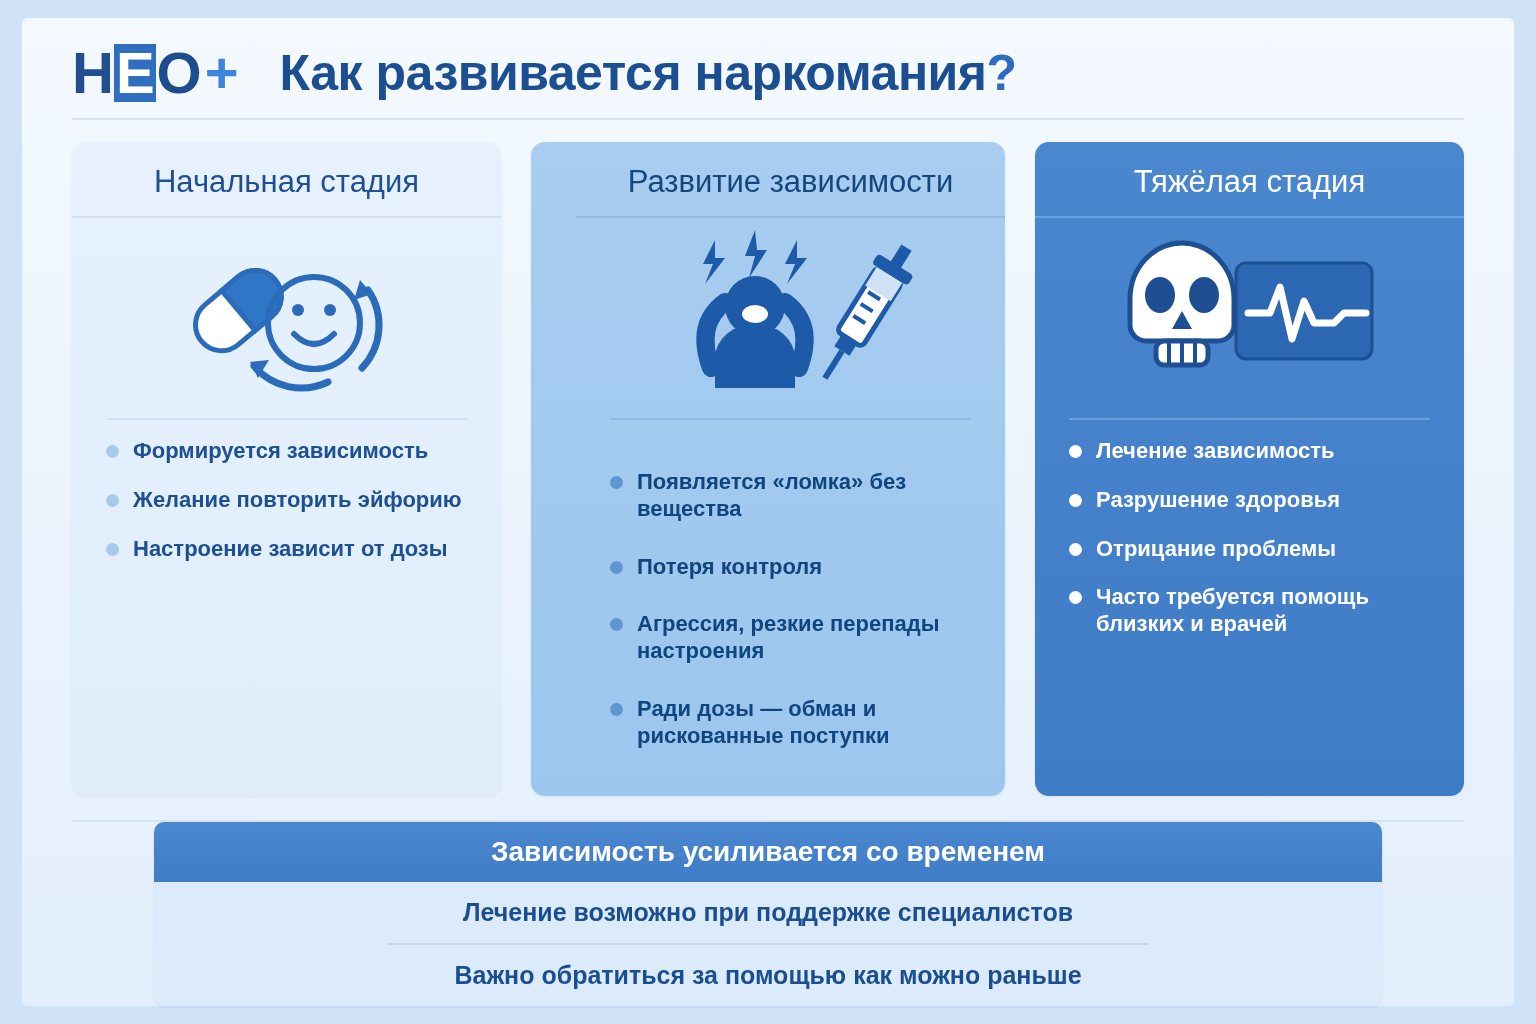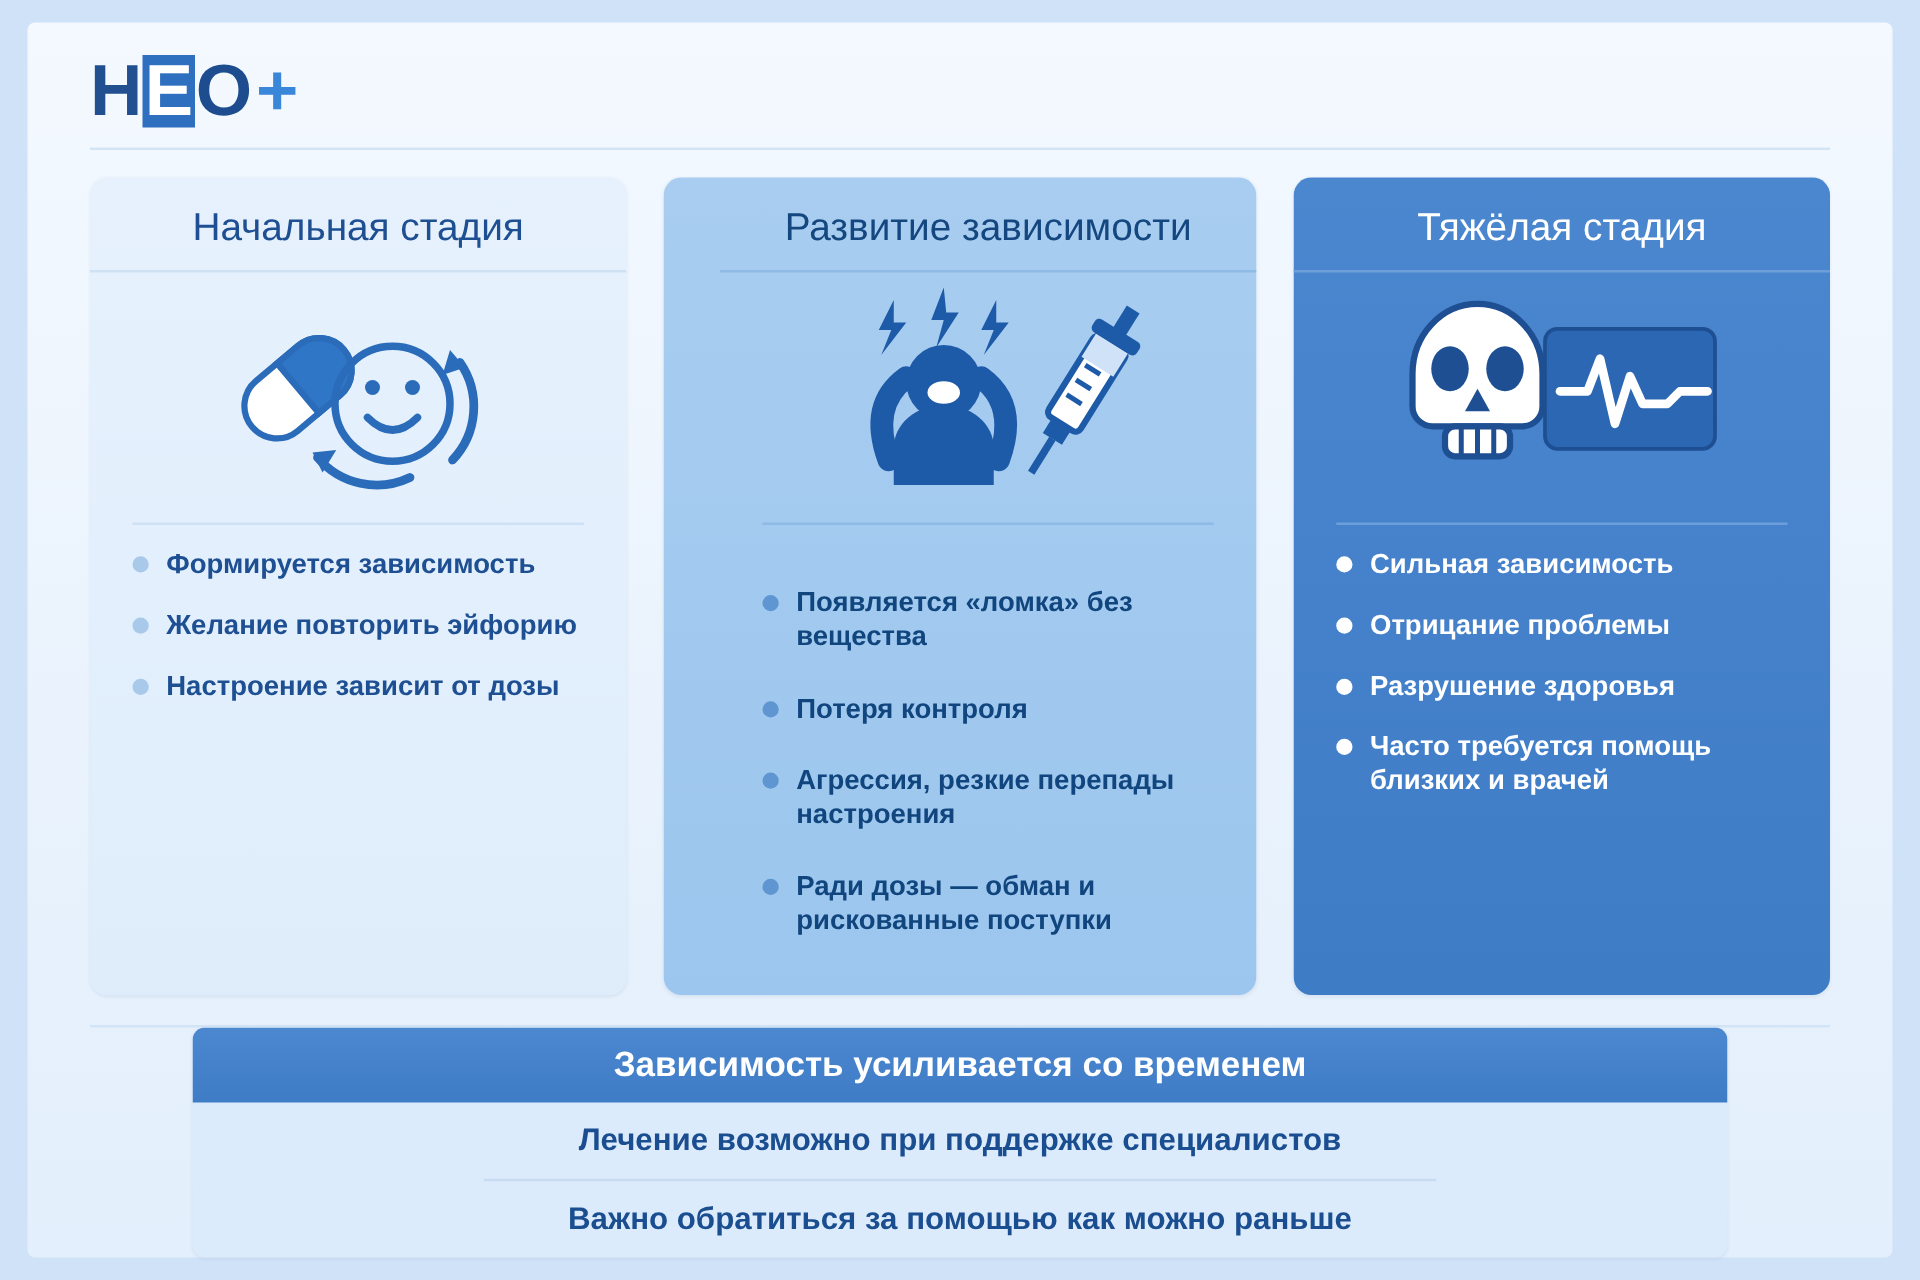--- a/index.html
+++ b/index.html
@@ -171,20 +171,23 @@
 <div id="poster">
   <div class="inner">
 
     <div class="header">
       <div class="logo">
         <span class="l-n">Н</span>
           <span class="l-e">Е</span>
           <span class="l-o">О</span>
           <span class="l-plus">+</span>
       </div>
+      <h1 class="title">
+        <span>Как развивается наркомания</span><span class="q">?</span>
+      </h1>
     </div>
 
     <div class="cards">
 
       <div class="card card-1">
         <div class="card-head">Начальная стадия</div>
         <div class="card-art">
           <svg width="250" height="180" viewBox="0 0 250 180" aria-hidden="true">
             <g transform="translate(20,30) rotate(-40 60 60)">
               <rect x="14" y="26" width="96" height="52" rx="26" fill="#ffffff" stroke="#2a6cba" stroke-width="5"></rect>
@@ -284,29 +287,29 @@
             <rect x="46" y="108" width="52" height="24" rx="8" fill="#ffffff" stroke="#1e4f92" stroke-width="5"></rect>
             <line x1="59" y1="108" x2="59" y2="132" stroke="#1e4f92" stroke-width="4"></line>
             <line x1="72" y1="108" x2="72" y2="132" stroke="#1e4f92" stroke-width="4"></line>
             <line x1="85" y1="108" x2="85" y2="132" stroke="#1e4f92" stroke-width="4"></line>
           </svg>
         </div>
         <div class="divider"></div>
         <ul class="bullets">
           <li>
               <span class="dot"></span>
-              <span>Сильная зависимость</span>
+              <span>Лечение зависимость</span>
+            </li>
+          <li>
+              <span class="dot"></span>
+              <span>Разрушение здоровья</span>
             </li>
           <li>
               <span class="dot"></span>
               <span>Отрицание проблемы</span>
-            </li>
-          <li>
-              <span class="dot"></span>
-              <span>Разрушение здоровья</span>
             </li>
           <li>
               <span class="dot"></span>
               <span>Часто требуется помощь близких и врачей</span>
             </li>
         </ul>
       </div>
 
     </div>
 

